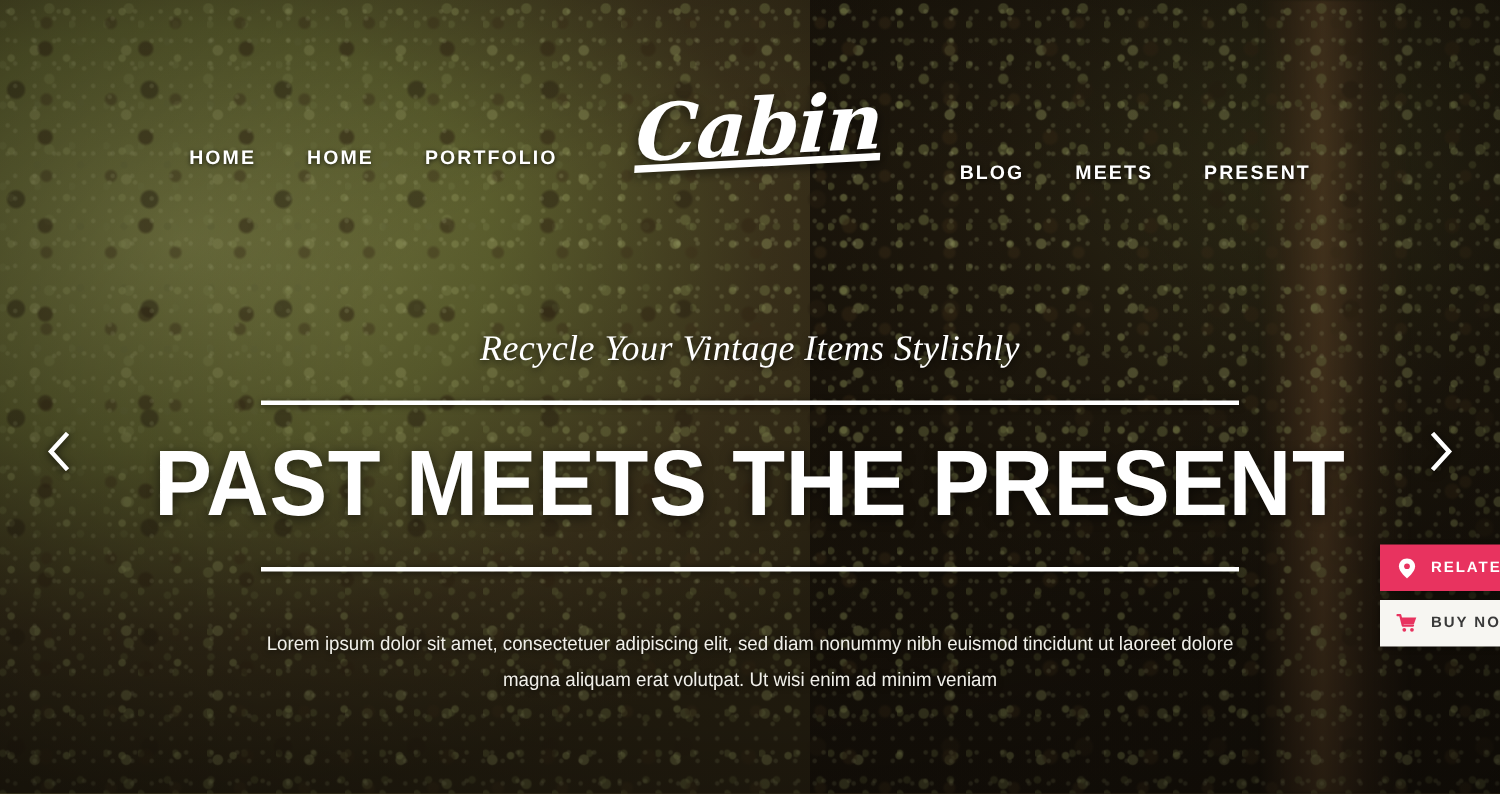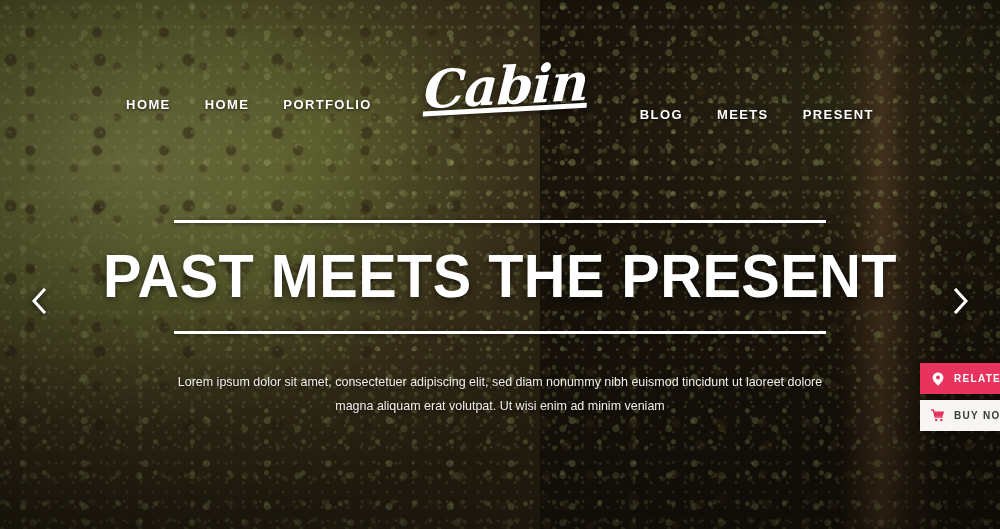--- a/index.html
+++ b/index.html
@@ -229,20 +229,21 @@
         <a class="nav-link" href="#">BLOG</a>
         <a class="nav-link" href="#">MEETS</a>
         <a class="nav-link" href="#">PRESENT</a>
       </nav>
 
     </div>
   </div>
 
   <div id="slide-content">
 
+    <div class="slide-tagline">Recycle Your Vintage Items Stylishly</div>
 
     <div class="rule"></div>
 
     <h1 class="slide-title">PAST MEETS THE PRESENT</h1>
 
     <div class="rule"></div>
 
     <p class="slide-desc">Lorem ipsum dolor sit amet, consectetuer adipiscing elit, sed diam nonummy nibh euismod tincidunt ut laoreet dolore magna aliquam erat volutpat. Ut wisi enim ad minim veniam</p>
 
   </div>

